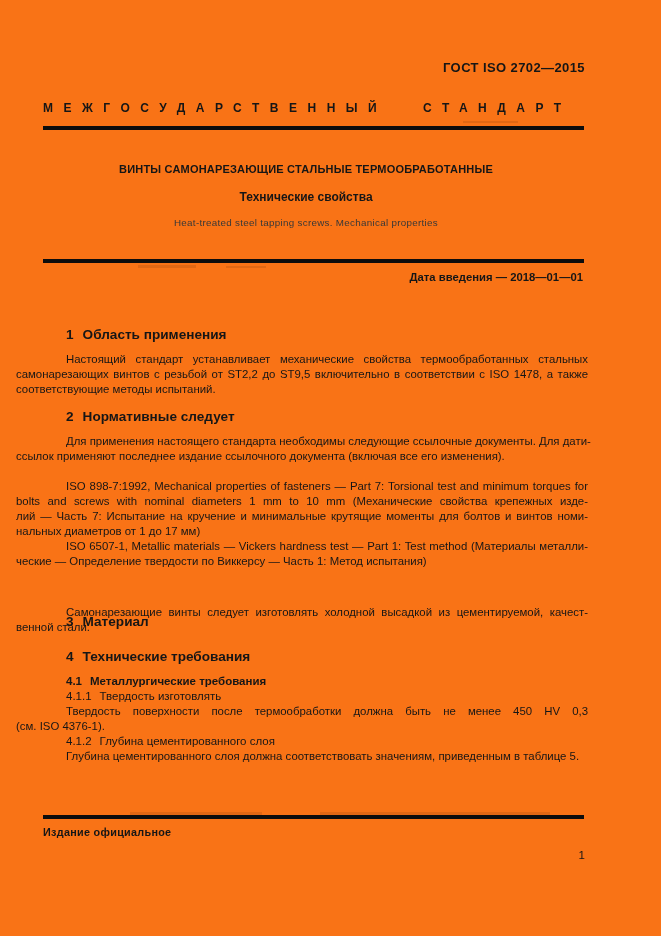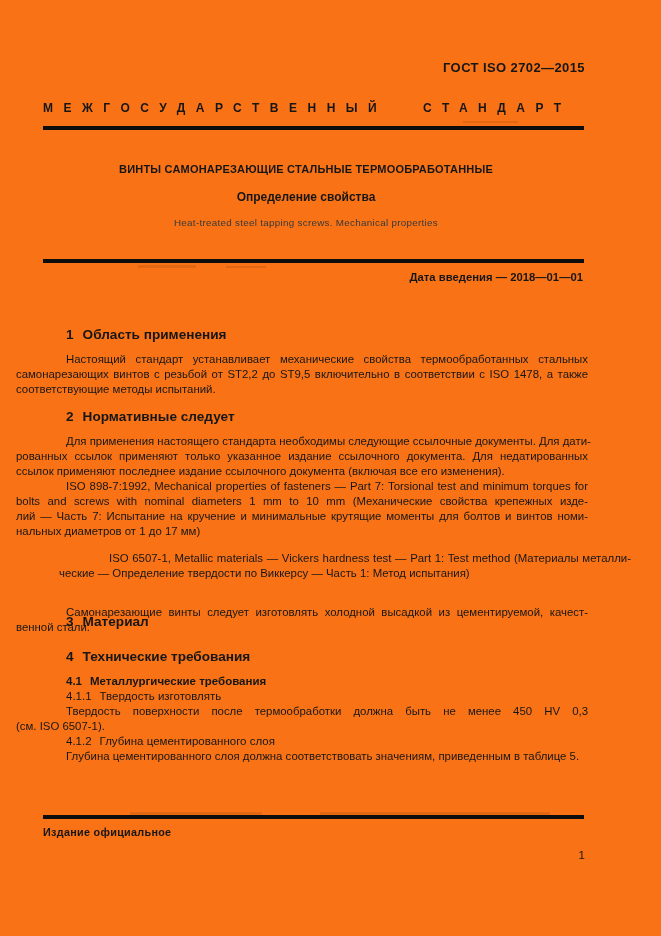--- a/index.html
+++ b/index.html
@@ -47,21 +47,21 @@
   .para { position:absolute; left:16px; width:572px; font-size:11.4px; }
   .para .ln {
     height:15px; line-height:15px; white-space:nowrap;
     text-align:justify; text-align-last:justify;
   }
   .para .ln:last-child  { text-align-last:left; }
   .para .ln:first-child { text-indent:50px; }
   .p1   { top:352px; }
   .p2a  { top:434px; }
   .p2b  { top:479px; }
-  .p2c  { top:551px;margin-left:43px; }
+  .p2c  { top:539px; }
   .p3   { top:605px; }
   .p411 { top:704px; }
   .p412 { top:749px; }
 
   
   .edition { position:absolute; top:826px; left:43px; font-size:10.8px; font-weight:bold;
              letter-spacing:.3px; }
   .pagenum { position:absolute; top:849px; right:76px; font-size:11.5px; }
 
   
@@ -75,40 +75,39 @@
 </head>
 <body>
 
 <div class="page">
 
   <div class="docnum">ГОСТ ISO 2702—2015</div>
   <div class="banner">МЕЖГОСУДАРСТВЕННЫЙ СТАНДАРТ</div>
   <div class="rule rule1"></div>
 
   <div class="title-ru">ВИНТЫ САМОНАРЕЗАЮЩИЕ СТАЛЬНЫЕ ТЕРМООБРАБОТАННЫЕ</div>
-  <div class="subtitle-ru">Определение свойства</div>
+  <div class="subtitle-ru">Технические свойства</div>
   <div class="title-en">Heat-treated steel tapping screws. Mechanical properties</div>
   <div class="rule rule2"></div>
   <div class="date">Дата введения — 2018—01—01</div>
 
   <div class="h sec1">
     <span class="hnum">1</span><span class="htitle">Область применения</span>
   </div>
   <div class="para p1">
       <div class="ln">Настоящий стандарт устанавливает механические свойства термообработанных стальных</div>
       <div class="ln">самонарезающих винтов с резьбой от ST2,2 до ST9,5 включительно в соответствии с ISO 1478, а также</div>
       <div class="ln">соответствующие методы испытаний.</div>
     </div>
 
   <div class="h sec2">
     <span class="hnum">2</span><span class="htitle">Нормативные следует</span>
   </div>
   <div class="para p2a">
       <div class="ln">Для применения настоящего стандарта необходимы следующие ссылочные документы. Для дати-</div>
-      <div class="ln">рованных ссылок применяют только указанное издание ссылочного документа. Для недатированных</div>
       <div class="ln">ссылок применяют последнее издание ссылочного документа (включая все его изменения).</div>
     </div>
   <div class="para p2b">
       <div class="ln">ISO 898-7:1992, Mechanical properties of fasteners — Part 7: Torsional test and minimum torques for</div>
       <div class="ln">bolts and screws with nominal diameters 1 mm to 10 mm (Механические свойства крепежных изде-</div>
       <div class="ln">лий — Часть 7: Испытание на кручение и минимальные крутящие моменты для болтов и винтов номи-</div>
       <div class="ln">нальных диаметров от 1 до 17 мм)</div>
     </div>
   <div class="para p2c">
       <div class="ln">ISO 6507-1, Metallic materials — Vickers hardness test — Part 1: Test method (Материалы металли-</div>
@@ -127,21 +126,21 @@
     <span class="hnum">4</span><span class="htitle">Технические требования</span>
   </div>
   <div class="sub sub41">
     <span class="hnum">4.1</span><span>Металлургические требования</span>
   </div>
   <div class="sub sub411">
     <span class="hnum">4.1.1</span><span>Твердость изготовлять</span>
   </div>
   <div class="para p411">
       <div class="ln">Твердость поверхности после термообработки должна быть не менее 450 HV 0,3</div>
-      <div class="ln">(см. ISO 6507-1).</div>
+      <div class="ln">(см. ISO 4376-1).</div>
     </div>
   <div class="sub sub412">
     <span class="hnum">4.1.2</span><span>Глубина цементированного слоя</span>
   </div>
   <div class="para p412">
       <div class="ln">Глубина цементированного слоя должна соответствовать значениям, приведенным в таблице 5.</div>
     </div>
 
   <div class="rule rule3"></div>
   <div class="edition">Издание официальное</div>

